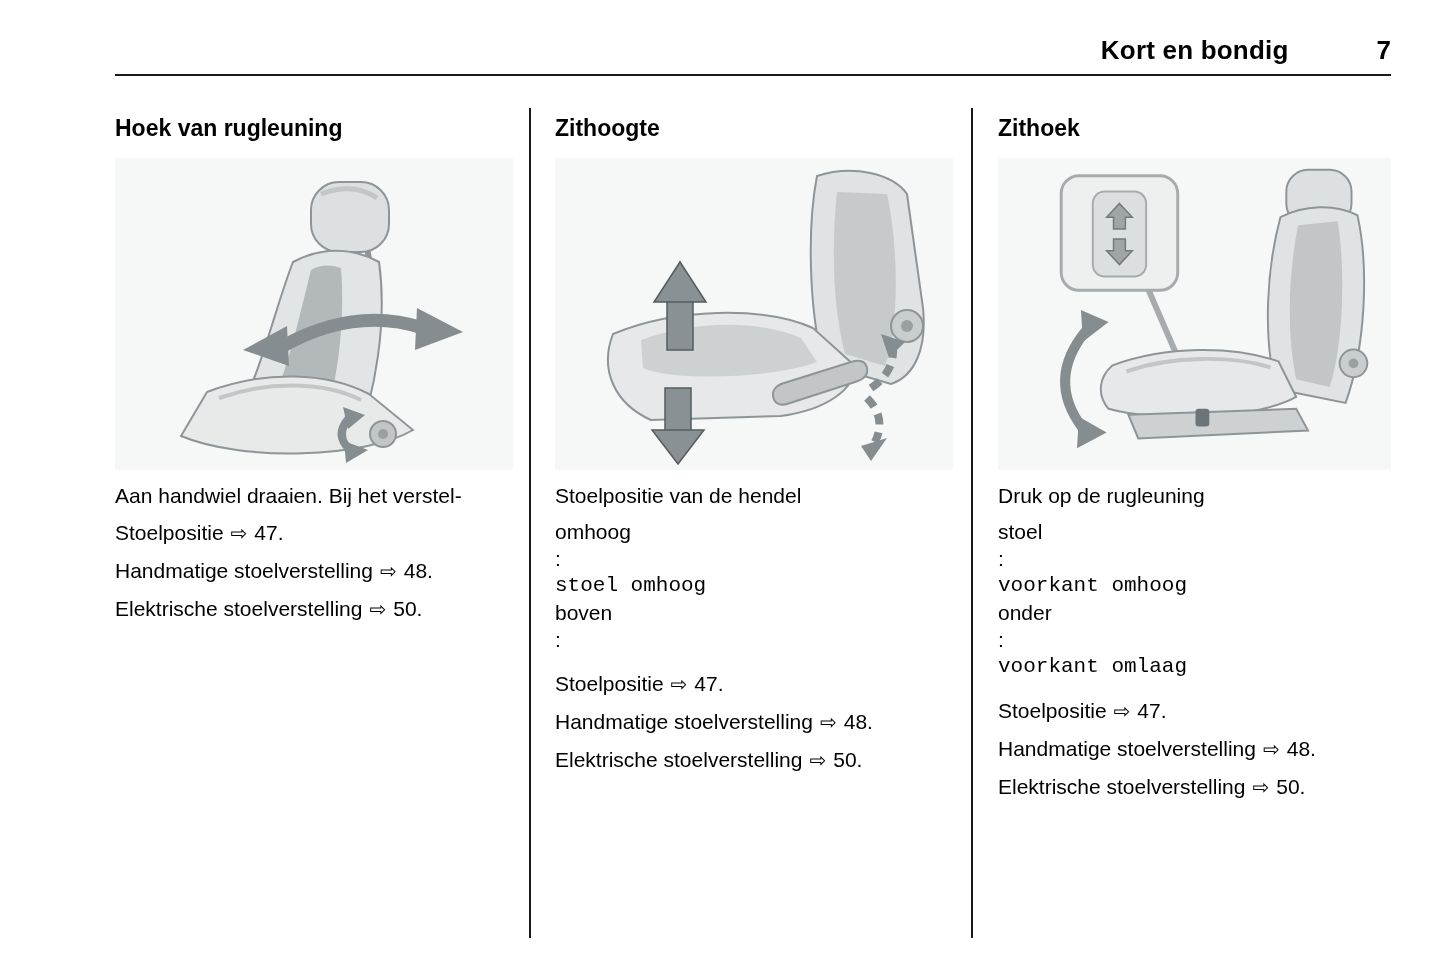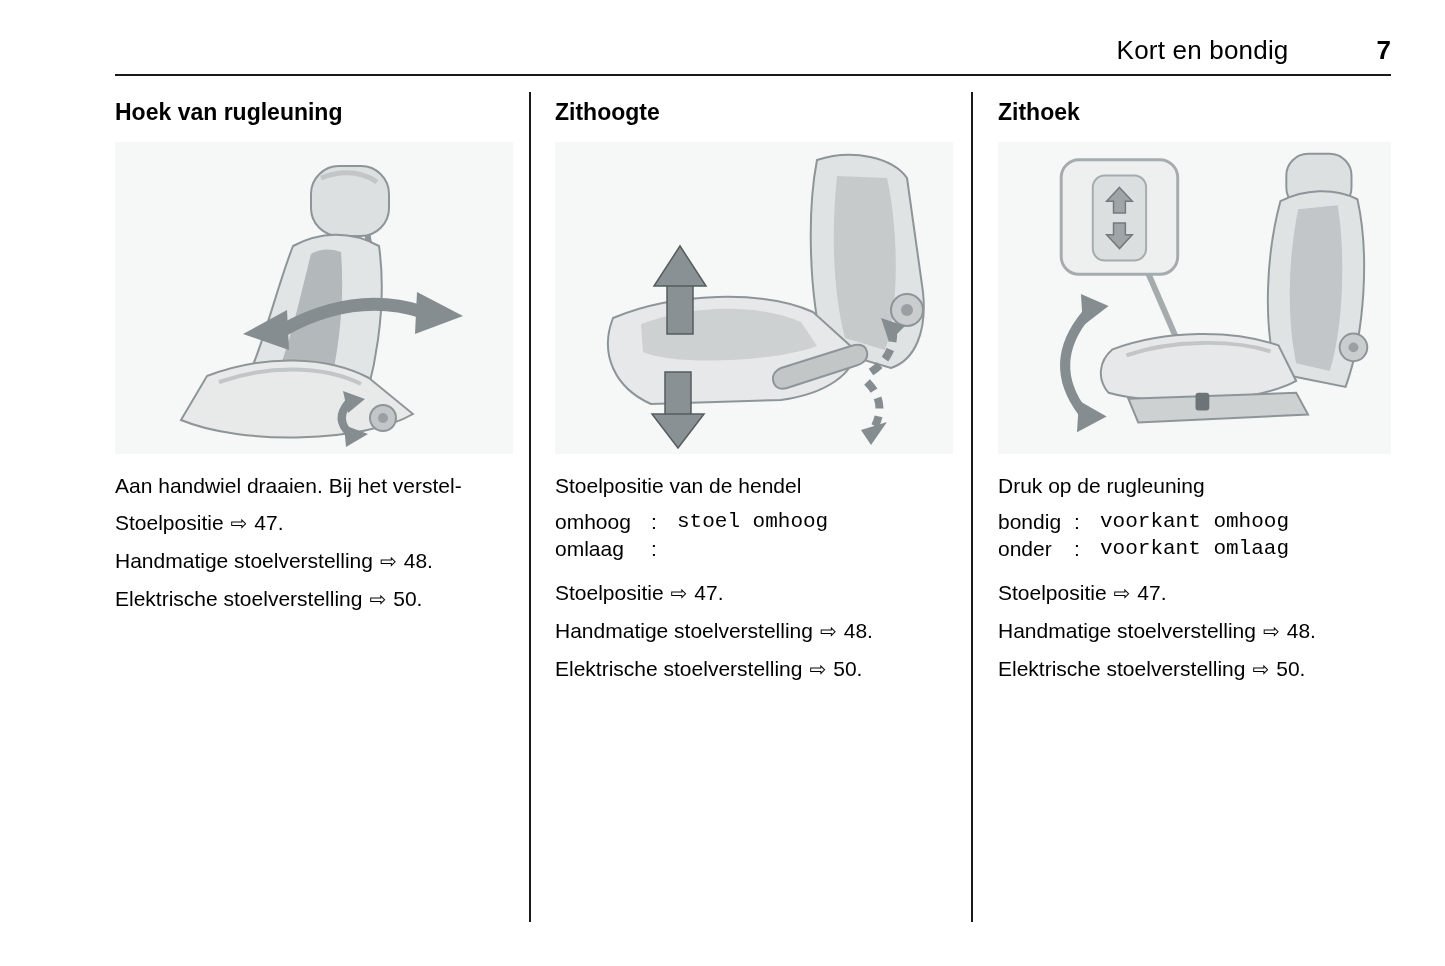--- a/index.html
+++ b/index.html
@@ -7,42 +7,42 @@
   body { font-family: "Liberation Sans", sans-serif; color: #000; }
   .page { position: relative; width: 1445px; height: 966px; background: #fff; overflow: hidden; }
 
   
   .header {
     position: absolute; left: 115px; top: 0; width: 1276px; height: 76px;
     border-bottom: 2px solid #1a1a1a;
     display: flex; align-items: flex-end; justify-content: flex-end;
     padding-bottom: 8px;
   }
-  .header-title { font-size: 26px; font-weight: normal; letter-spacing: 0.2px; }
+  .header-title { font-size: 26px; font-weight: bold; letter-spacing: 0.2px; }
   .header-page { font-size: 26px; font-weight: bold; margin-left: 88px; }
 
   
-  .content { position: absolute; left: 115px; top: 92px; display: flex; }
+  .content { position: absolute; left: 115px; top: 108px; display: flex; }
   .column { width: 398px; }
   .separator { width: 2px; height: 830px; background: #1a1a1a; margin: 0 0; }
   .sep-a { margin-left: 16px; margin-right: 24px; }
   .sep-b { margin-left: 18px; margin-right: 25px; }
   .col-3 { width: 393px; }
 
   .col-heading { font-size: 23px; font-weight: bold; margin: 6px 0 16px 0; line-height: 28px; }
 
   .illustration-frame { width: 398px; height: 312px; background: #f6f7f7; }
   .col-3 .illustration-frame { width: 393px; }
   .illustration-frame svg { display: block; width: 100%; height: 100%; }
 
-  .col-text { margin-top: 18px; font-size: 21px; line-height: 27px; }
+  .col-text { margin-top: 12px; font-size: 21px; line-height: 27px; }
   .desc-line { display: block; }
   .lead-line { margin-bottom: 9px; }
 
-  .def-row { display: flex; }
+  .def-row { display: flex; flex-direction: column; }
   .def-term { flex: 0 0 auto; }
   .col-2 .def-term { width: 96px; }
   .col-3 .def-term { width: 76px; }
   .def-colon { width: 26px; text-align: left; }
   .def-text { flex: 1; font-family: Liberation Mono, monospace; }
 
   .ref-line { margin-top: 10px; }
   .ref-line.first-ref { margin-top: 17px; }
   .ref-arrow { margin: 0 7px; font-size: 20px; }
 
@@ -155,21 +155,21 @@
 
       <div class="col-text">
         <div class="lead-line">Stoelpositie van de hendel</div>
 
         <div class="def-row">
           <span class="def-term">omhoog</span>
           <span class="def-colon">:</span>
           <span class="def-text">stoel omhoog</span>
         </div>
         <div class="def-row">
-          <span class="def-term">omlaag</span>
+          <span class="def-term">boven</span>
           <span class="def-colon">:</span>
         </div>
 
         <div class="ref-line first-ref">
           <span>Stoelpositie</span><span class="ref-arrow">⇨</span><span>47.</span>
         </div>
         <div class="ref-line">
           <span>Handmatige stoelverstelling</span><span class="ref-arrow">⇨</span><span>48.</span>
         </div>
         <div class="ref-line">
@@ -215,21 +215,21 @@
             <polygon points="84,152 112,164 86,184" fill="#868d90"></polygon>
             <polygon points="82,260 110,276 80,292" fill="#868d90"></polygon>
           </g>
         </svg>
       </div>
 
       <div class="col-text">
         <div class="lead-line">Druk op de rugleuning</div>
 
         <div class="def-row">
-          <span class="def-term">bondig</span>
+          <span class="def-term">stoel</span>
           <span class="def-colon">:</span>
           <span class="def-text">voorkant omhoog</span>
         </div>
         <div class="def-row">
           <span class="def-term">onder</span>
           <span class="def-colon">:</span>
           <span class="def-text">voorkant omlaag</span>
         </div>
 
         <div class="ref-line first-ref">

